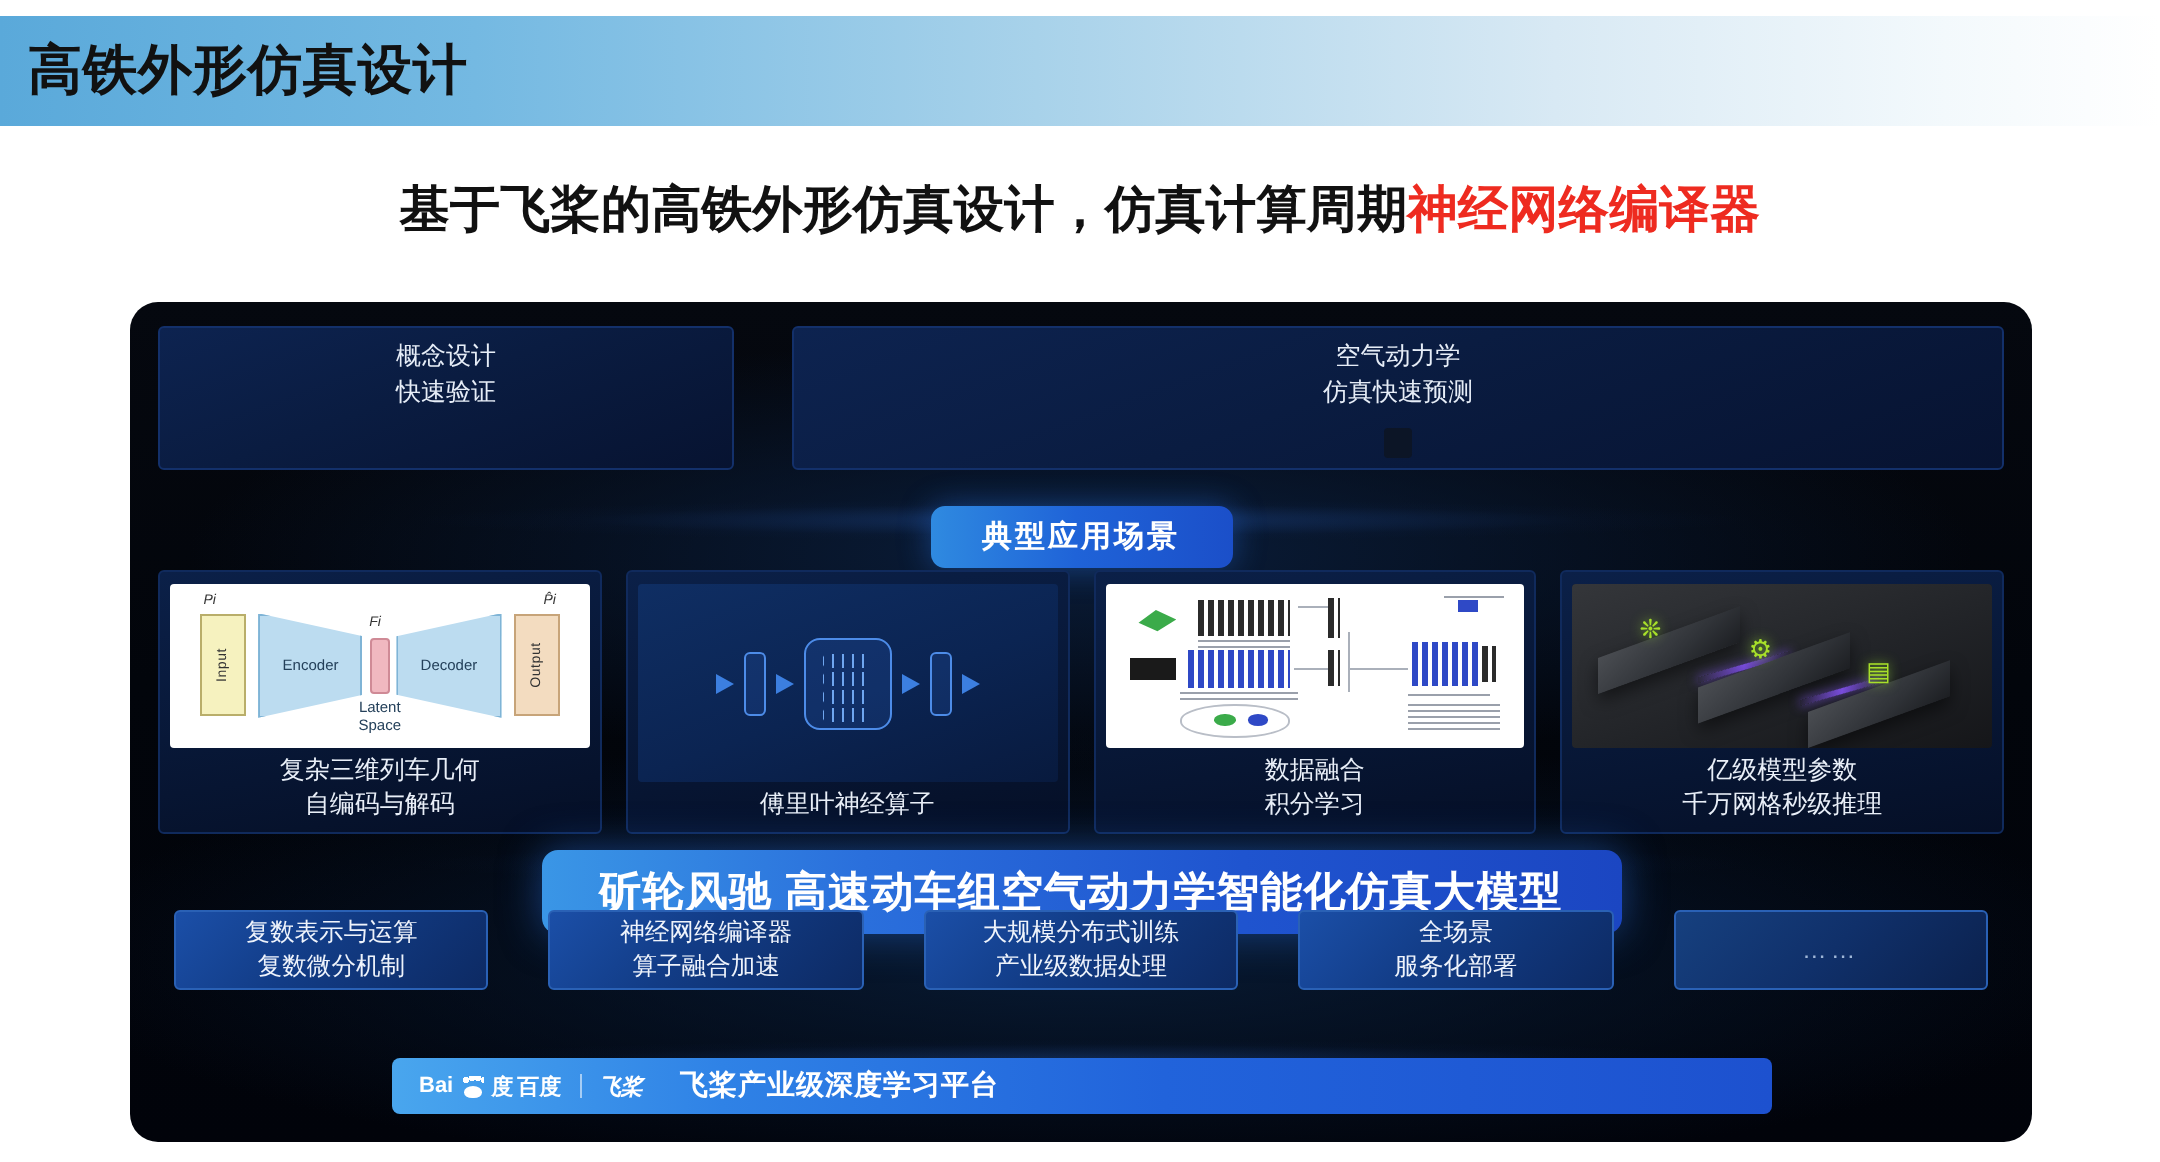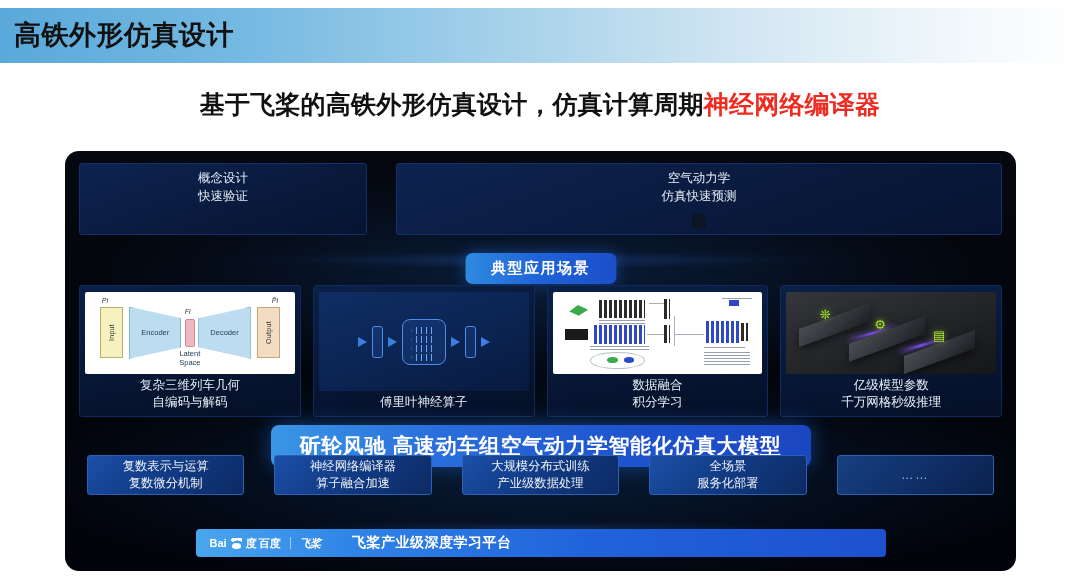--- a/index.html
+++ b/index.html
@@ -559,21 +559,21 @@
   }
   .paddle-logo {
     color:#ffffff; font-size: 11px; font-weight: bold;
     font-style: italic;
     white-space: nowrap;
     letter-spacing: -0.3px;
   }
   .footer-text {
     color:#ffffff; font-size: 14px; font-weight: bold;
     letter-spacing: 0.5px;
-    margin-left: 22px;
+    margin-left: 10px;
     white-space: nowrap;
   }
 </style>
 </head>
 <body>
 
 <div id="page">
 
   <div class="header-bar">
     <div class="header-title">高铁外形仿真设计</div>

